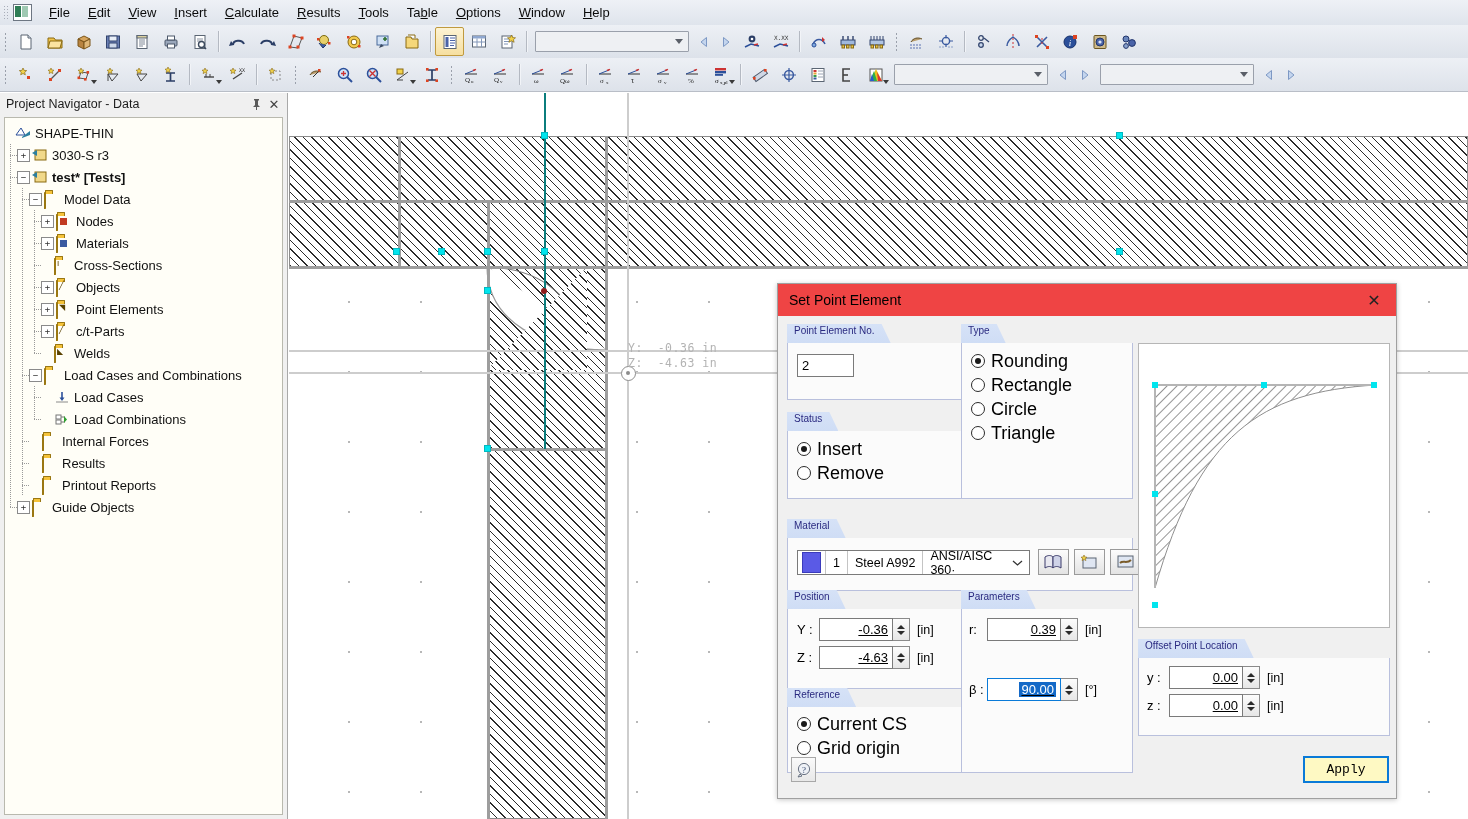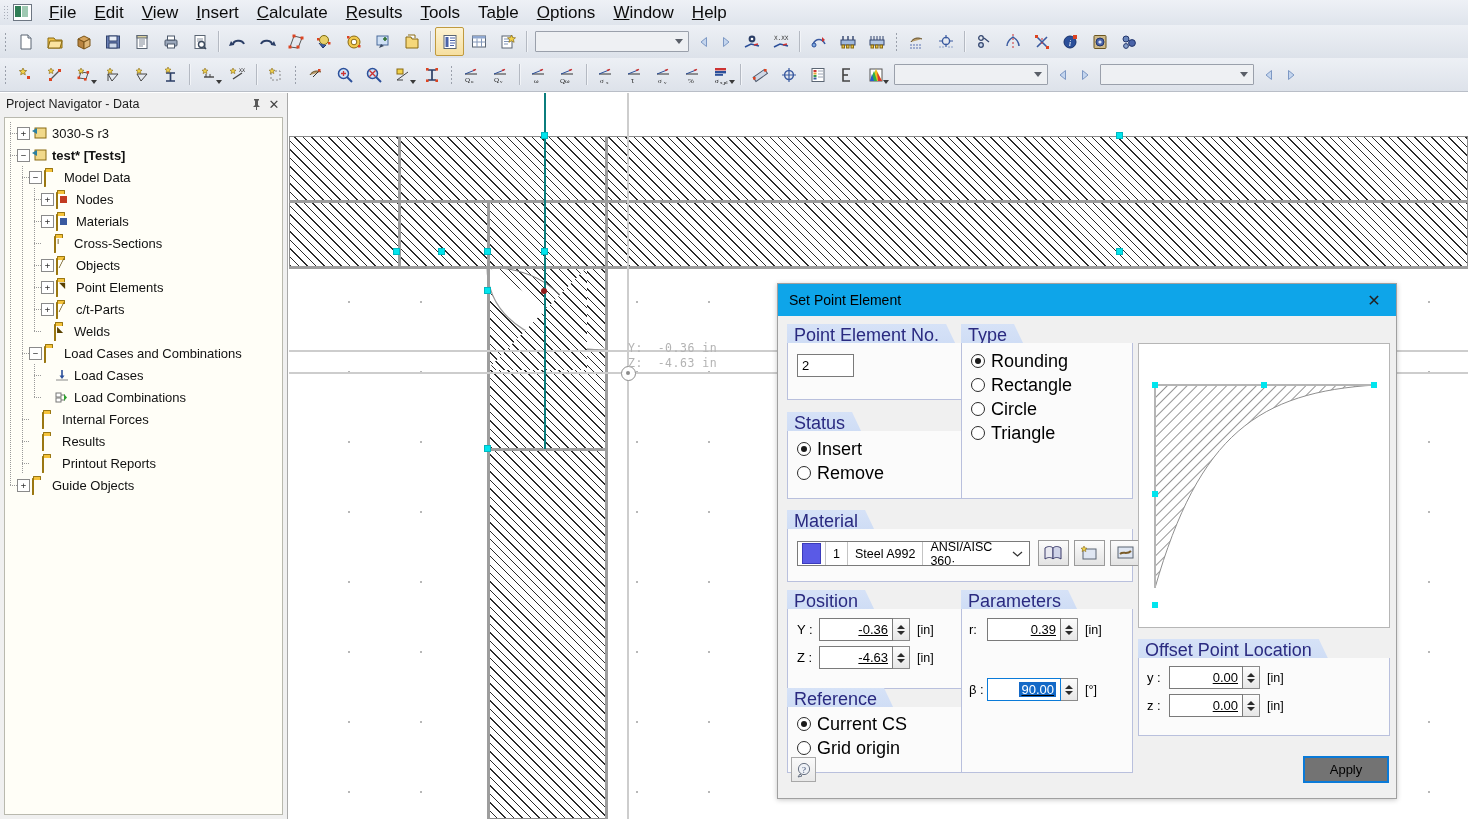--- a/index.html
+++ b/index.html
@@ -21,21 +21,21 @@
   }
   .menu-grip{width:6px;height:16px;margin-left:3px;
     background-image:radial-gradient(#a8adb8 40%, transparent 41%);
     background-size:3px 3px;}
   .app-icon{width:17px;height:15px;margin:0 8px 0 4px;
     border:1px solid #6d7682;background:#fff;position:relative;}
   .app-icon::before{content:"";position:absolute;left:1px;top:1px;
     width:6px;height:11px;background:#2f7d55;}
   .app-icon::after{content:"";position:absolute;left:8px;top:1px;
     width:6px;height:11px;background:#9fc9b2;}
-  .menu-item{padding:3px 9px;font-size:17px;color:#0b0b0b;cursor:default;white-space:nowrap;}
+  .menu-item{padding:3px 9px;font-size:13px;color:#0b0b0b;cursor:default;white-space:nowrap;}
   .menu-item u{text-decoration:underline;}
 
   
   .toolbar{
     position:absolute;left:0;width:1468px;height:33px;
     background:linear-gradient(#edf0f5,#dde2ea);
     border-bottom:1px solid #c3c8d1;
     display:flex;align-items:center;
   }
   .tb1{top:25px;}
@@ -129,32 +129,32 @@
   .grayhandle{position:absolute;width:5px;height:5px;background:#9b9b9b;}
 
   
   .dialog{
     position:absolute;left:777px;top:283px;width:620px;height:516px;
     background:#f0f0f0;border:1px solid #a0a0a0;
     box-shadow:0 1px 5px rgba(0,0,0,.22);
     box-sizing:border-box;
   }
   .dlg-title{
-    height:32px;background:#0ea5e9;display:flex;align-items:center;
+    height:32px;background:#ef4444;display:flex;align-items:center;
     padding:0 0 0 11px;border-bottom:1px solid #f0f0f0;
   }
   .dlg-title .txt{flex:1;font-size:14px;color:#000;}
   .dlg-x{width:44px;height:31px;display:flex;align-items:center;justify-content:center;color:#222;font-size:16px;}
   .dlg-body{position:absolute;left:0;top:32px;right:0;bottom:0;}
 
   .grp{position:absolute;background:#fbfbfb;border:1px solid #b9c0dd;border-top:none;box-sizing:border-box;}
   .grp-hd{
     position:absolute;left:-1px;top:-19px;height:19px;
     background:linear-gradient(to bottom,#d6e2f7,#cfddf5);
-    color:#2a2a80;font-size:18px;padding:1px 16px 0 7px;
+    color:#2a2a80;font-size:10px;padding:1px 16px 0 7px;
     box-sizing:border-box;
     clip-path:polygon(0 0,calc(100% - 9px) 0,100% 100%,0 100%);
     white-space:nowrap;
   }
 
   .radio{display:flex;align-items:center;height:24px;font-size:18px;color:#000;}
   .rdo{width:14px;height:14px;border-radius:50%;border:1.5px solid #2b2b2b;background:#fff;
     margin-right:6px;flex:none;position:relative;box-sizing:border-box;}
   .rdo.on::after{content:"";position:absolute;left:2.5px;top:2.5px;width:6px;height:6px;
     border-radius:50%;background:#1a1a1a;}
@@ -185,23 +185,24 @@
     display:flex;align-items:center;justify-content:center;box-sizing:border-box;}
 
   .preview{position:absolute;background:#fff;border:1px solid #b6b6b6;box-sizing:border-box;overflow:hidden;}
 
   .helpbtn{
     position:absolute;width:25px;height:25px;border:1px solid #a8a8a8;
     background:linear-gradient(#fafafa,#e8e8e8);
     display:flex;align-items:center;justify-content:center;box-sizing:border-box;
   }
   .applybtn{
-    position:absolute;height:27px;border:2px solid #0a7ad8;background:#737373;
+    position:absolute;height:27px;border:2px solid #0a7ad8;background:#fef9c3;
     display:flex;align-items:center;justify-content:center;font-size:13px;color:#000;
     box-sizing:border-box;
+    font-family:Liberation Mono, monospace;
   }
 </style>
 </head>
 <body>
 
 <div id="app">
 
   <div class="menubar">
     <div class="menu-grip"></div>
     <div class="app-icon"></div>
@@ -766,20 +767,29 @@
       <span class="sb-pin">
         <svg width="11" height="13" viewBox="0 0 11 13">
             <path d="M3 1h5v1l-1 1v4l2 2H2l2-2V3L3 2z" fill="#5a5a5a"></path>
             <path d="M5.5 9v3" stroke="#5a5a5a"></path>
           </svg>
         </span>
       <span class="sb-close">✕</span>
     </div>
     <div class="sb-tree">
 
+      <div class="node">
+        <span style="width:8px"></span>
+        <span class="ico">
+          <svg width="16" height="14" viewBox="0 0 16 14">
+              <path d="M1 9l5-7 4 7z" fill="#fff" stroke="#2b4f9a"></path>
+              <path d="M7 11l8-6 0 4-8 3z" fill="#2b7fa0"></path>
+            </svg></span>
+        <span class="lbl">SHAPE-THIN</span>
+      </div>
 
       <div class="node">
         <span class="dotline stub"></span>
         <span class="expander">+</span>
         <span class="ico">
           <svg width="16" height="14" viewBox="0 0 16 14">
               <rect x="3" y="2" width="11" height="10" fill="#f1d98a" stroke="#8a6a12"></rect>
               <path d="M0 5l5-3v6z" fill="#2b7fa0"></path>
             </svg></span>
         <span class="lbl">3030-S r3</span>
@@ -1040,21 +1050,21 @@
             <span class="rdo"></span>
             <span>Circle</span>
           </label>
           <label class="radio">
             <span class="rdo"></span>
             <span>Triangle</span>
           </label>
         </div>
       </div>
 
-      <div class="grp" style="left:9px;top:213px;width:346px;height:53px;">
+      <div class="grp" style="left:9px;top:222px;width:346px;height:53px;">
         <div class="grp-hd">Material</div>
         <div class="matbox" style="position:absolute;left:9px;top:12px;width:233px;">
           <span class="matswatch"></span>
           <span class="matdiv"></span>
           <span style="padding:0 7px">1</span>
           <span class="matdiv"></span>
           <span style="padding:0 7px">Steel A992</span>
           <span class="matdiv"></span>
           <span style="padding:0 4px 0 7px;flex:1">ANSI/AISC 360·</span>
           <span style="padding-right:6px">

